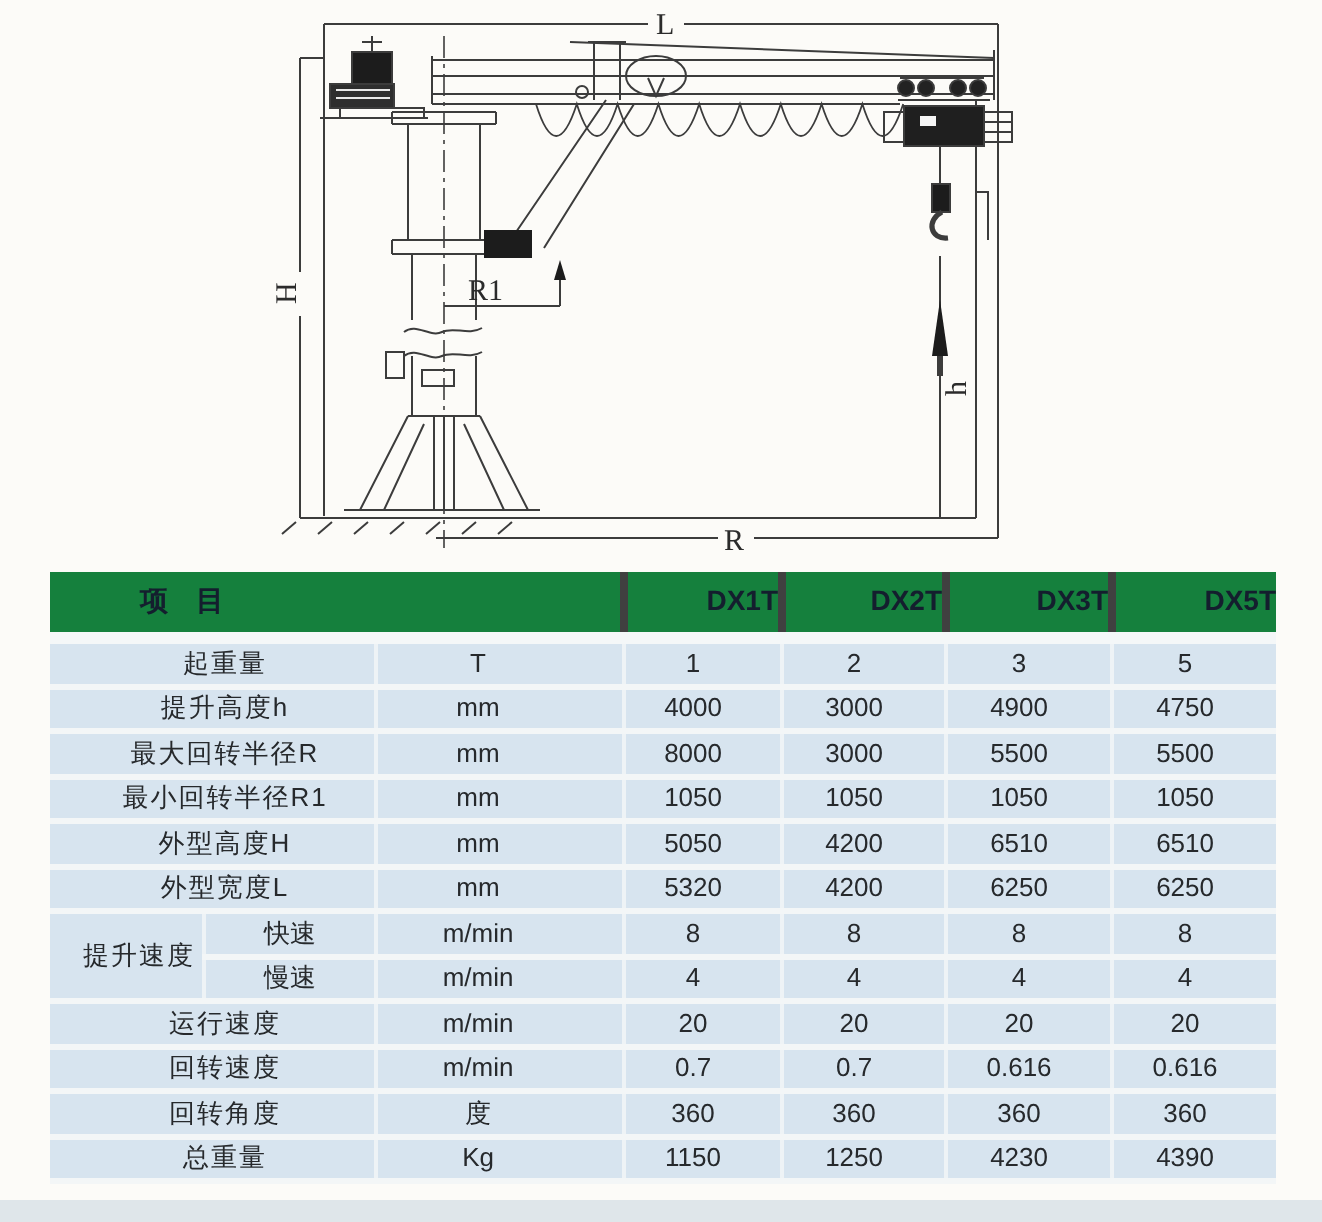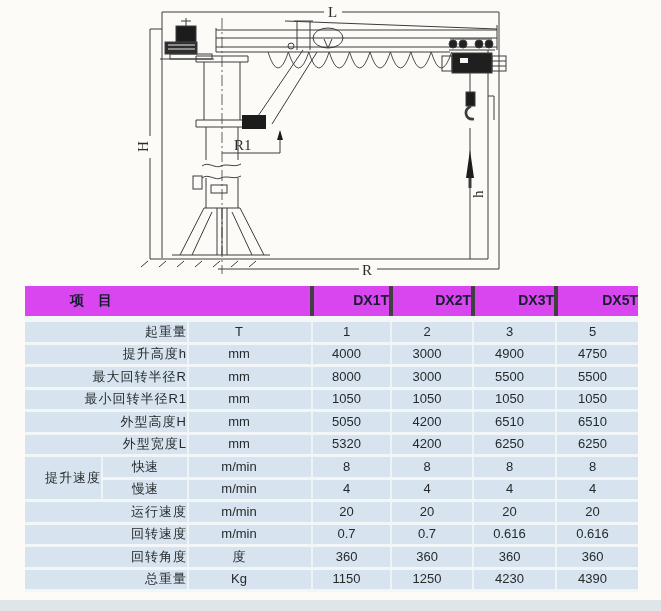--- a/index.html
+++ b/index.html
@@ -2,27 +2,27 @@
 <html><head>
 <meta charset="utf-8">
 <style>
   html,body{margin:0;padding:0;}
   body{width:661px;height:611px;background:#fcfbf8;position:relative;overflow:hidden;
        font-family:"Liberation Sans",sans-serif;}
   #diagram{position:absolute;left:0;top:0;}
   #tablewrap{position:absolute;left:25px;top:286px;width:613px;}
   table{border-collapse:collapse;table-layout:fixed;width:613px;}
   th,td{padding:0;line-height:1.1;overflow:hidden;}
-  thead th{background:#d946ef;height:30px;border-bottom:6px solid #f4f7f8;
+  thead th{background:#15803d;height:30px;border-bottom:6px solid #f4f7f8;
            color:#141e2e;font-size:14px;font-weight:bold;}
   thead th.item{ text-align:left;padding-left:45px;}
   thead th.model{border-left:4px solid #404040;text-align:right;}
   tbody td{background:#d7e4ef;height:19.5px;border-bottom:3px solid #f3f6f7;
            color:#26292c;font-size:13px;vertical-align:middle;}
-  td.label{text-align:right;padding-left:13px;letter-spacing:1px;}
+  td.label{text-align:center;padding-left:13px;letter-spacing:1px;}
   td.sub{ text-align:center;border-left:2px solid #eef3f6;margin-left:28px;}
   td.unit{text-align:center;border-left:2px solid #eef3f6;padding-right:22px;}
   td.val{ text-align:center;border-left:2px solid #eef3f6;padding-right:10px;}
   #bottomstrip{position:absolute;left:0;top:600px;width:661px;height:11px;background:#dfe6ea;}
   text{font-family:"Liberation Serif",serif;fill:#2b2b2b;}
 </style>
 </head>
 <body>
 
 <svg id="diagram" width="661" height="284" viewBox="0 0 661 284">

